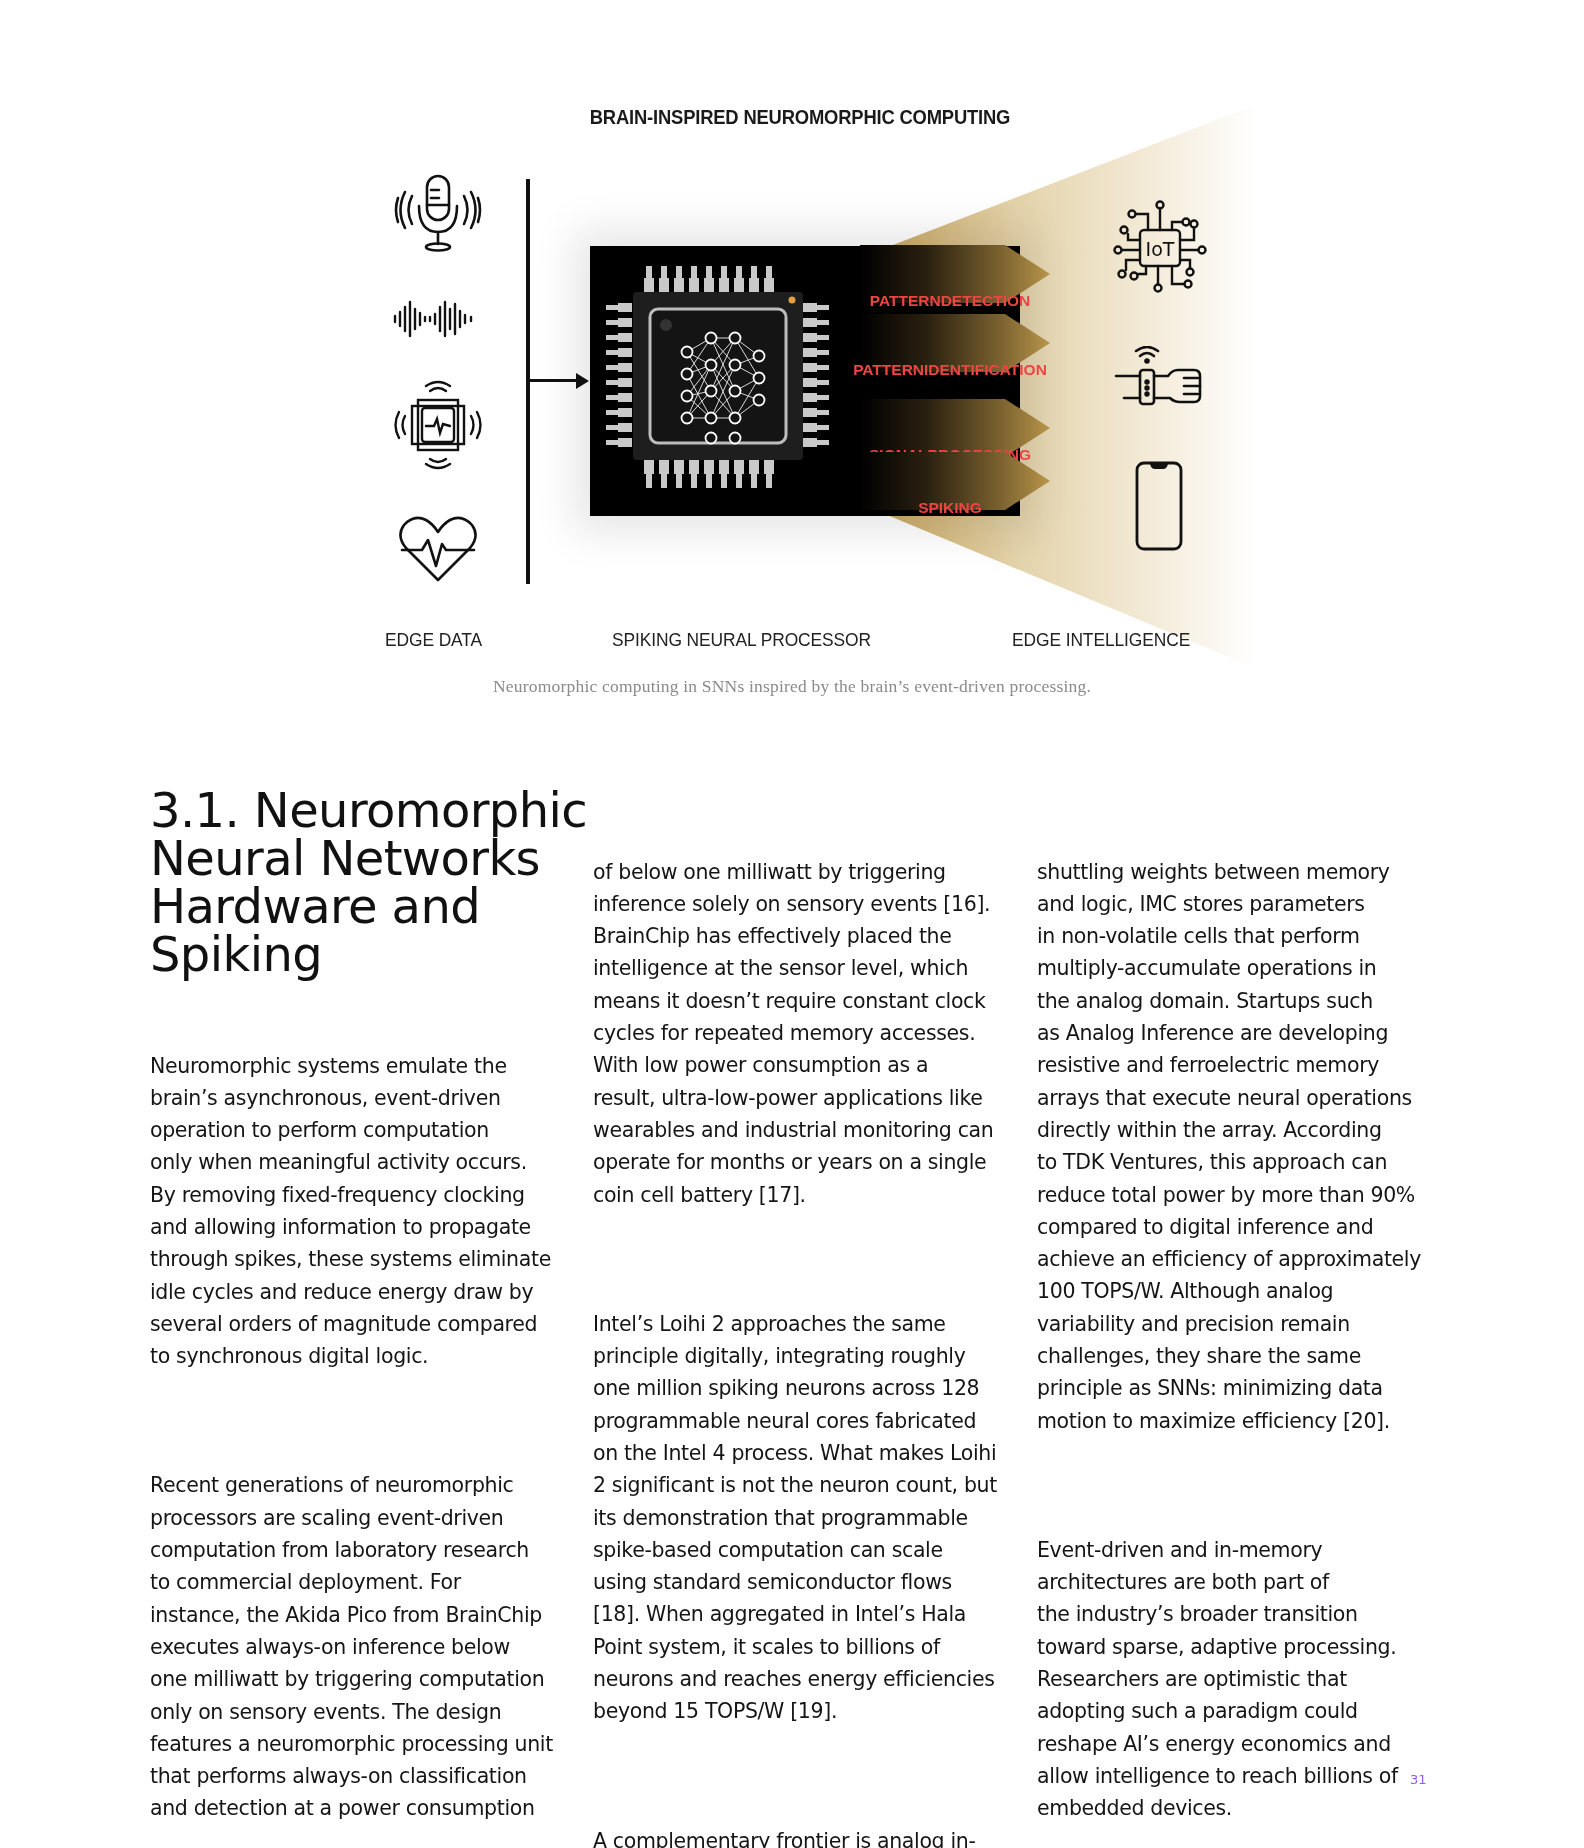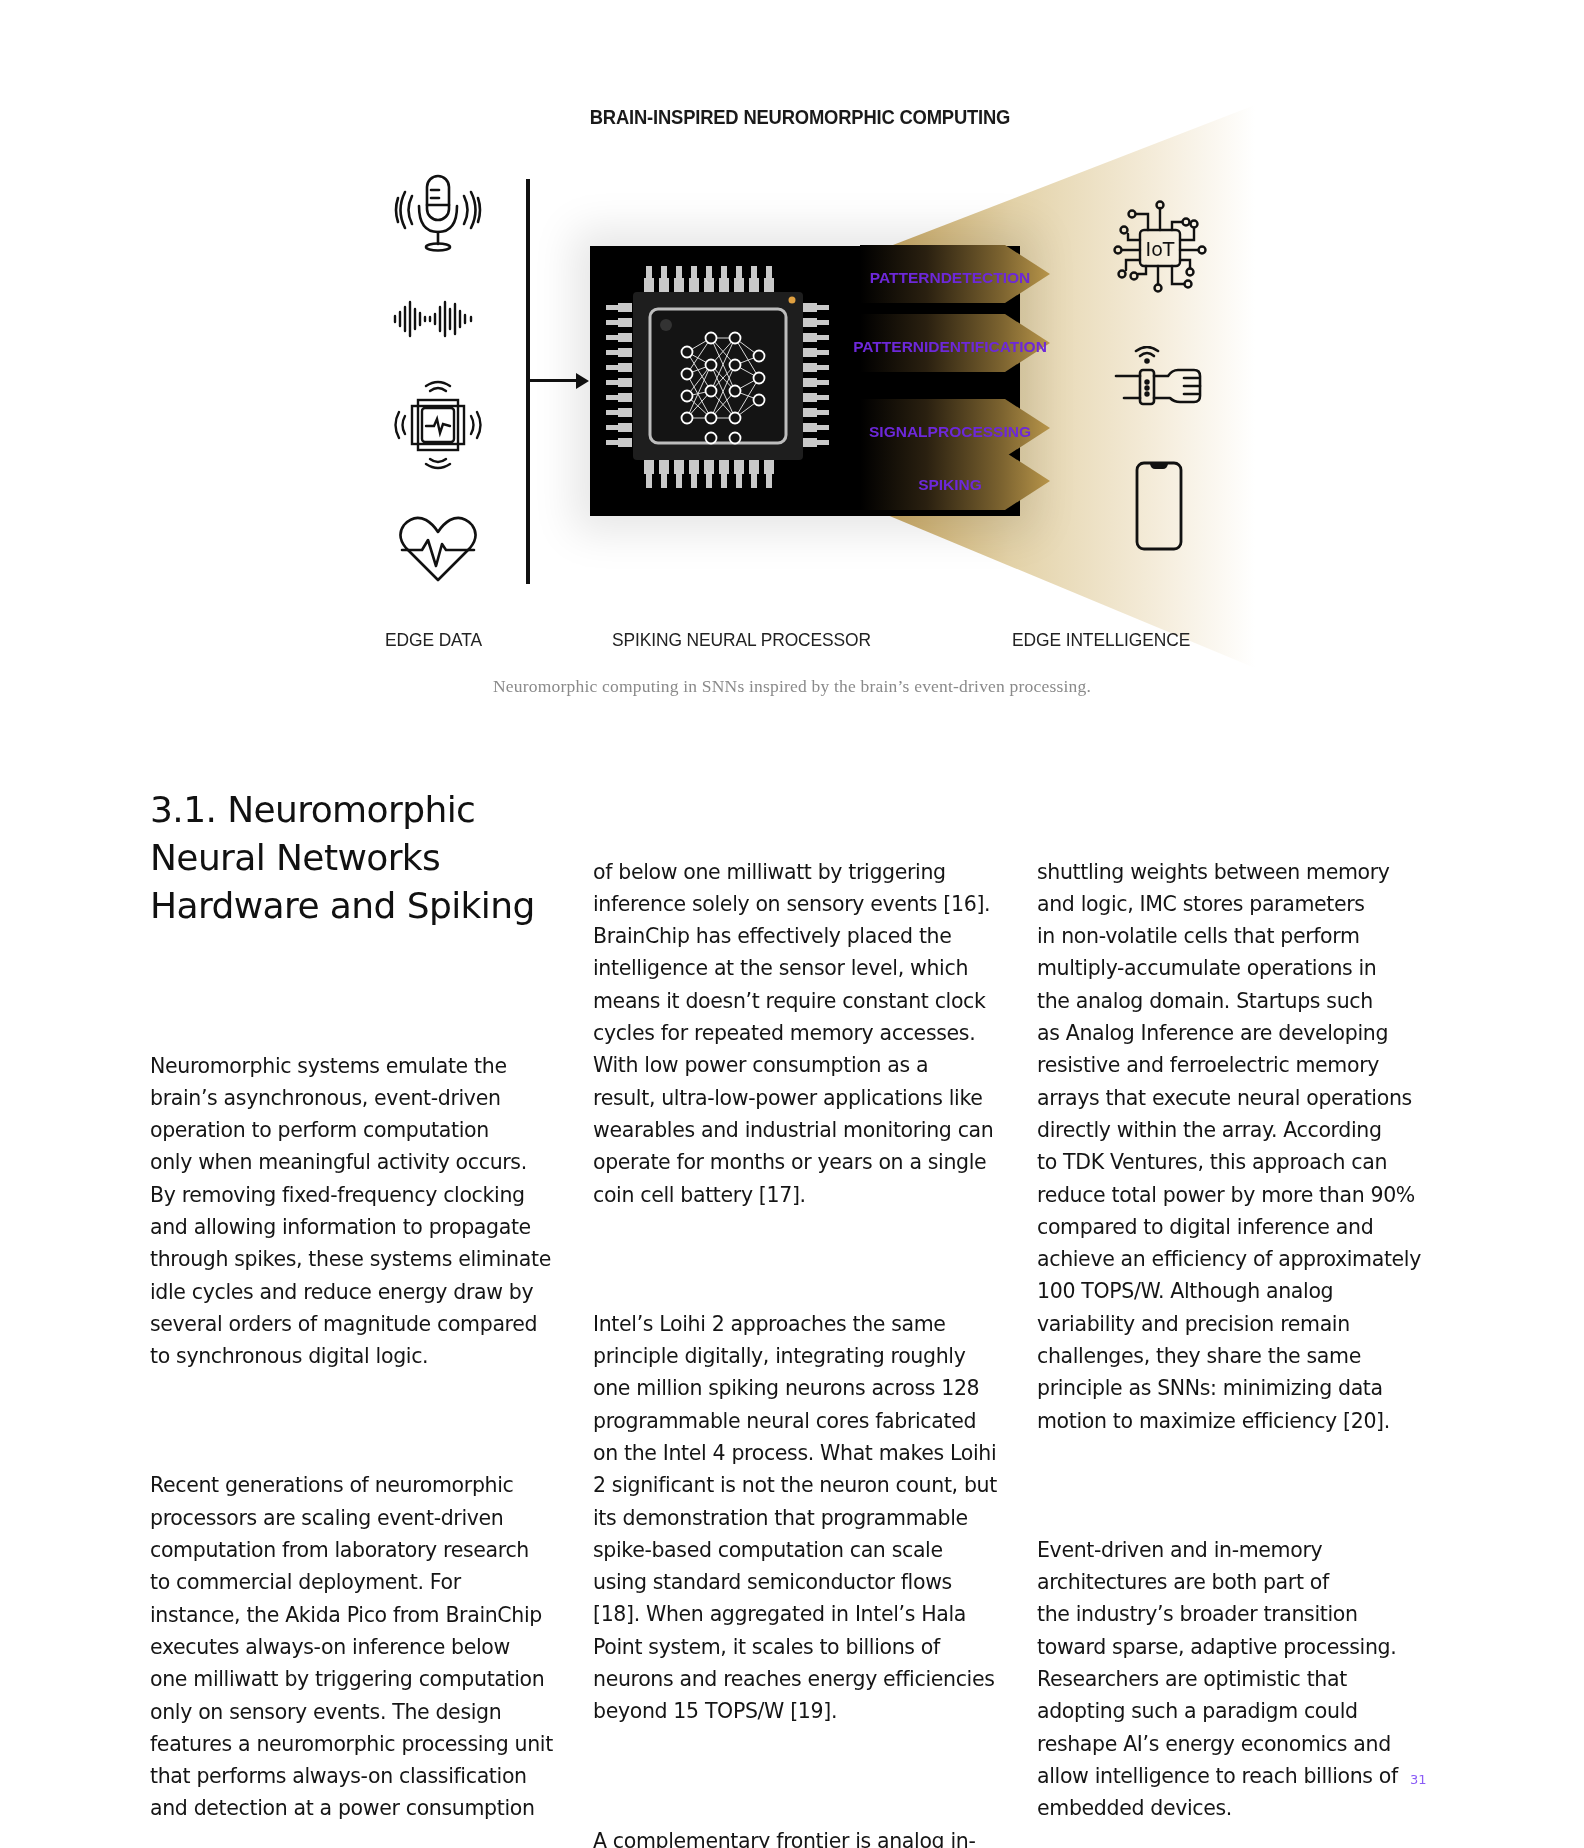--- a/index.html
+++ b/index.html
@@ -8,26 +8,26 @@
 
   
   .fig-title { left: 400px; top: 106px; width: 800px; text-align: center; font-family: "Liberation Sans", sans-serif; font-weight: 700; font-size: 20px; letter-spacing: -0.2px; color: #1a1a1a; transform: scaleX(0.92); }
   .beam { left: 0; top: 0; width: 1584px; height: 760px; }
   .vline { left: 526px; top: 179px; width: 4px; height: 405px; background: #111; }
   .harrow { left: 528px; top: 379px; width: 50px; height: 3px; background: #111; }
   .harrow-head { left: 576px; top: 373px; width: 0; height: 0; border-top: 8px solid transparent; border-bottom: 8px solid transparent; border-left: 13px solid #111; }
   .chipbox { left: 590px; top: 246px; width: 430px; height: 270px; background: #000; box-shadow: 0 0 40px 16px rgba(0,0,0,0.10); }
   .arrowband { height: 58px; }
   .arrowband svg { display: block; }
-  .arrow-label { position: absolute; left: 0; top: 0; width: 180px; height: 66px; display: flex; align-items: center; justify-content: center; text-align: center; font-family: "Liberation Sans", sans-serif; font-weight: 700; font-size: 15.5px; line-height: 20px; color: #6d28d9; }
+  .arrow-label { position: absolute; left: 0; top: 0; width: 180px; height: 66px; display: flex; align-items: flex-end; justify-content: center; text-align: center; font-family: "Liberation Sans", sans-serif; font-weight: 700; font-size: 15.5px; line-height: 20px; color: #ef4444; }
   .fig-label { font-family: "Liberation Sans", sans-serif; font-size: 18.5px; color: #222; top: 629px; letter-spacing: -0.1px; transform-origin: left top; transform: scaleX(0.94); }
   .caption { left: 0; width: 1584px; top: 676px; text-align: center; font-family: Liberation Serif, serif; font-size: 17.5px; color: #8a8a8a; letter-spacing: 0.2px; }
 
   
-  .heading { left: 150px; top: 786px; width: 440px; font-family: "DejaVu Sans", sans-serif; font-size: 36px; line-height: 48px; color: #111; letter-spacing: -0.6px; }
+  .heading { left: 150px; top: 786px; width: 440px; font-family: "DejaVu Sans", sans-serif; font-size: 48px; line-height: 48px; color: #111; letter-spacing: -0.6px; }
   .col { font-family: "DejaVu Sans", sans-serif; font-size: 20.5px; line-height: 32.3px; color: #151515; letter-spacing: -0.35px; white-space: pre; }
   .col p { margin: 0 0 32.3px 0; }
   .col1 { left: 150px; top: 985px; }
   .col2 { left: 593px; top: 791px; }
   .col3 { left: 1037px; top: 791px; }
   .pagenum { left: 1410px; top: 1760px; font-family: "DejaVu Sans", sans-serif; font-size: 13px; color: #8b5cf6; margin-top: 12px; }
 </style>
 </head>
 <body>
 

